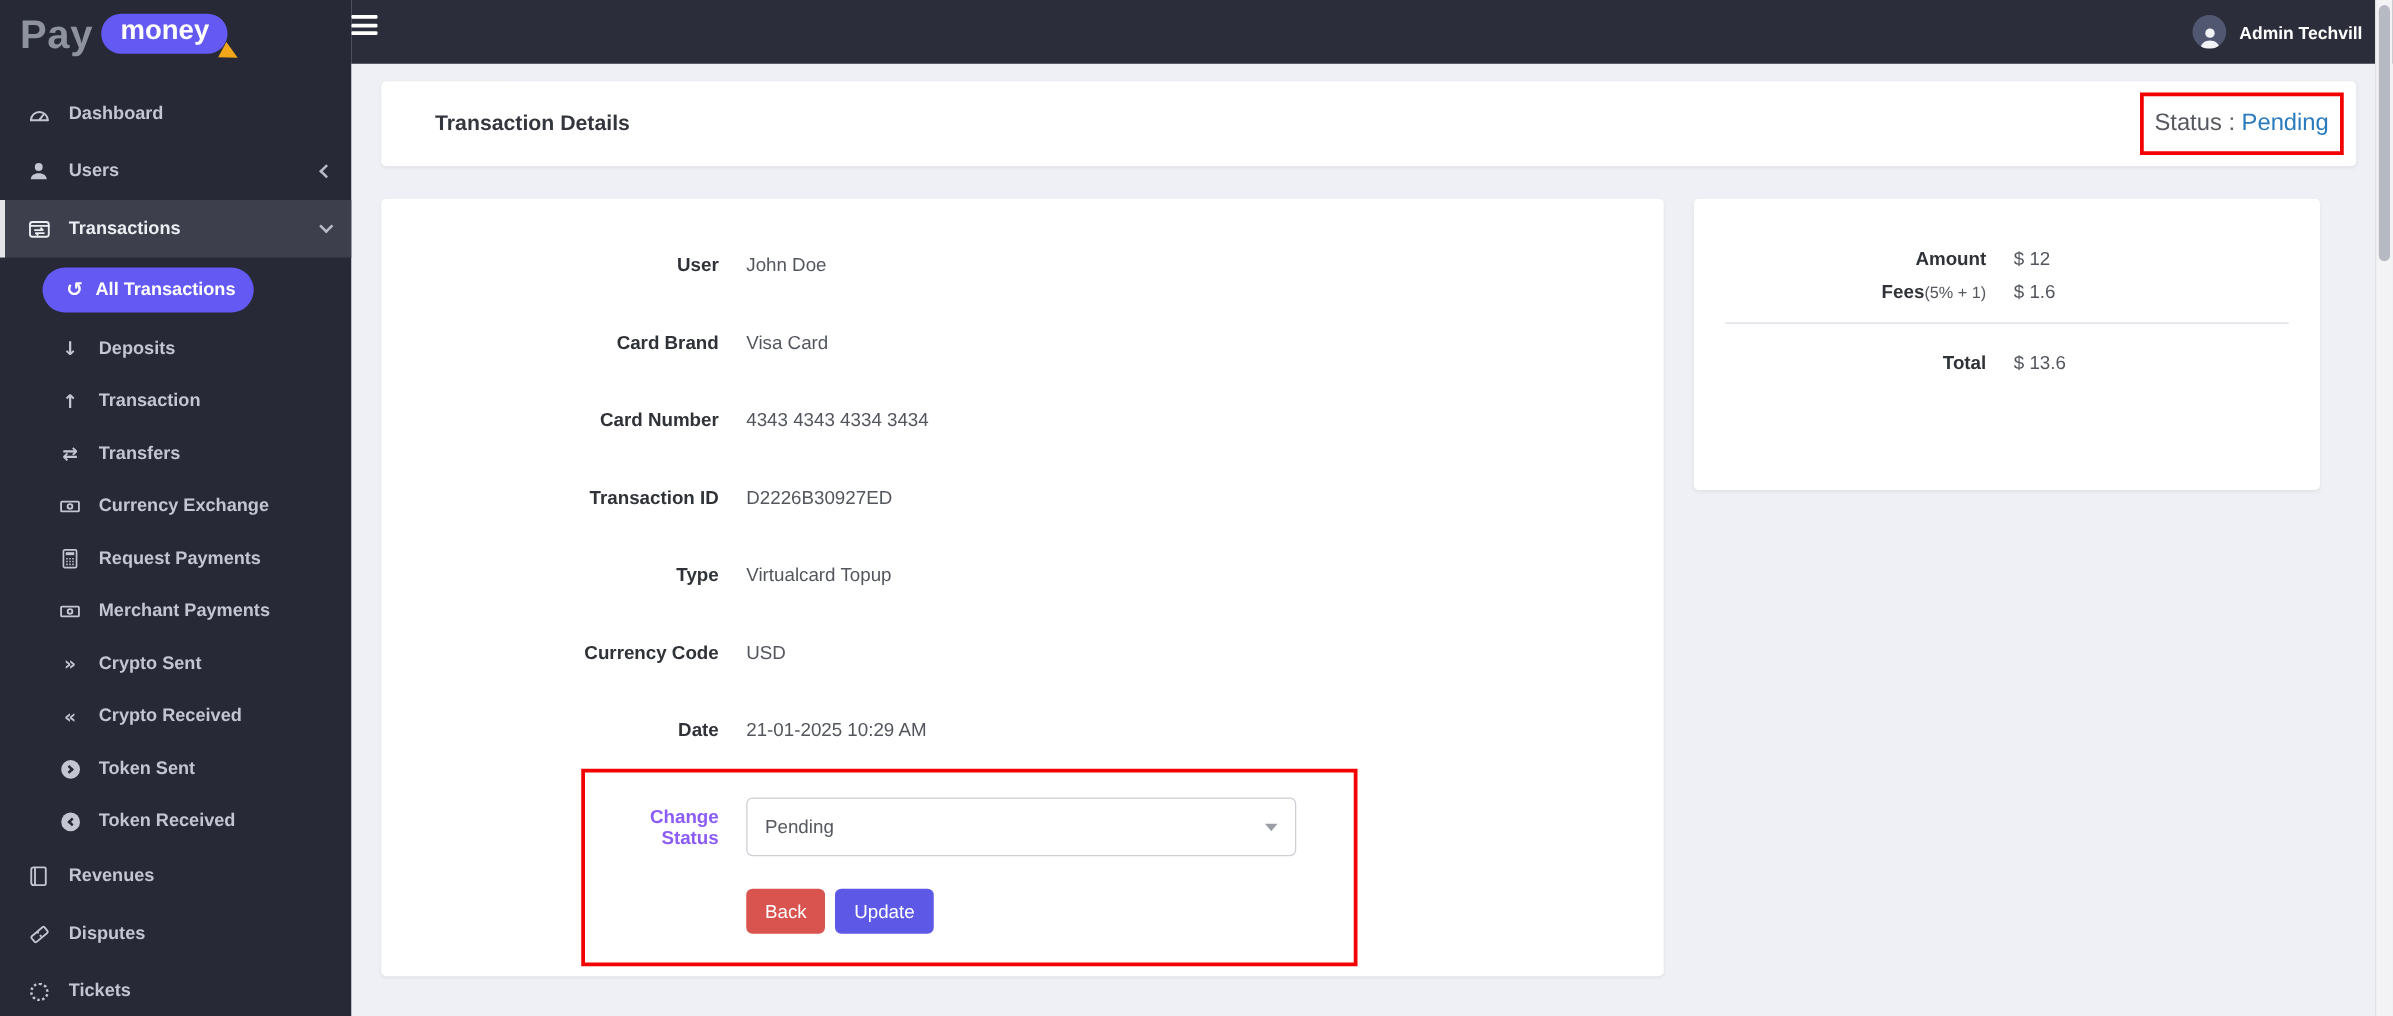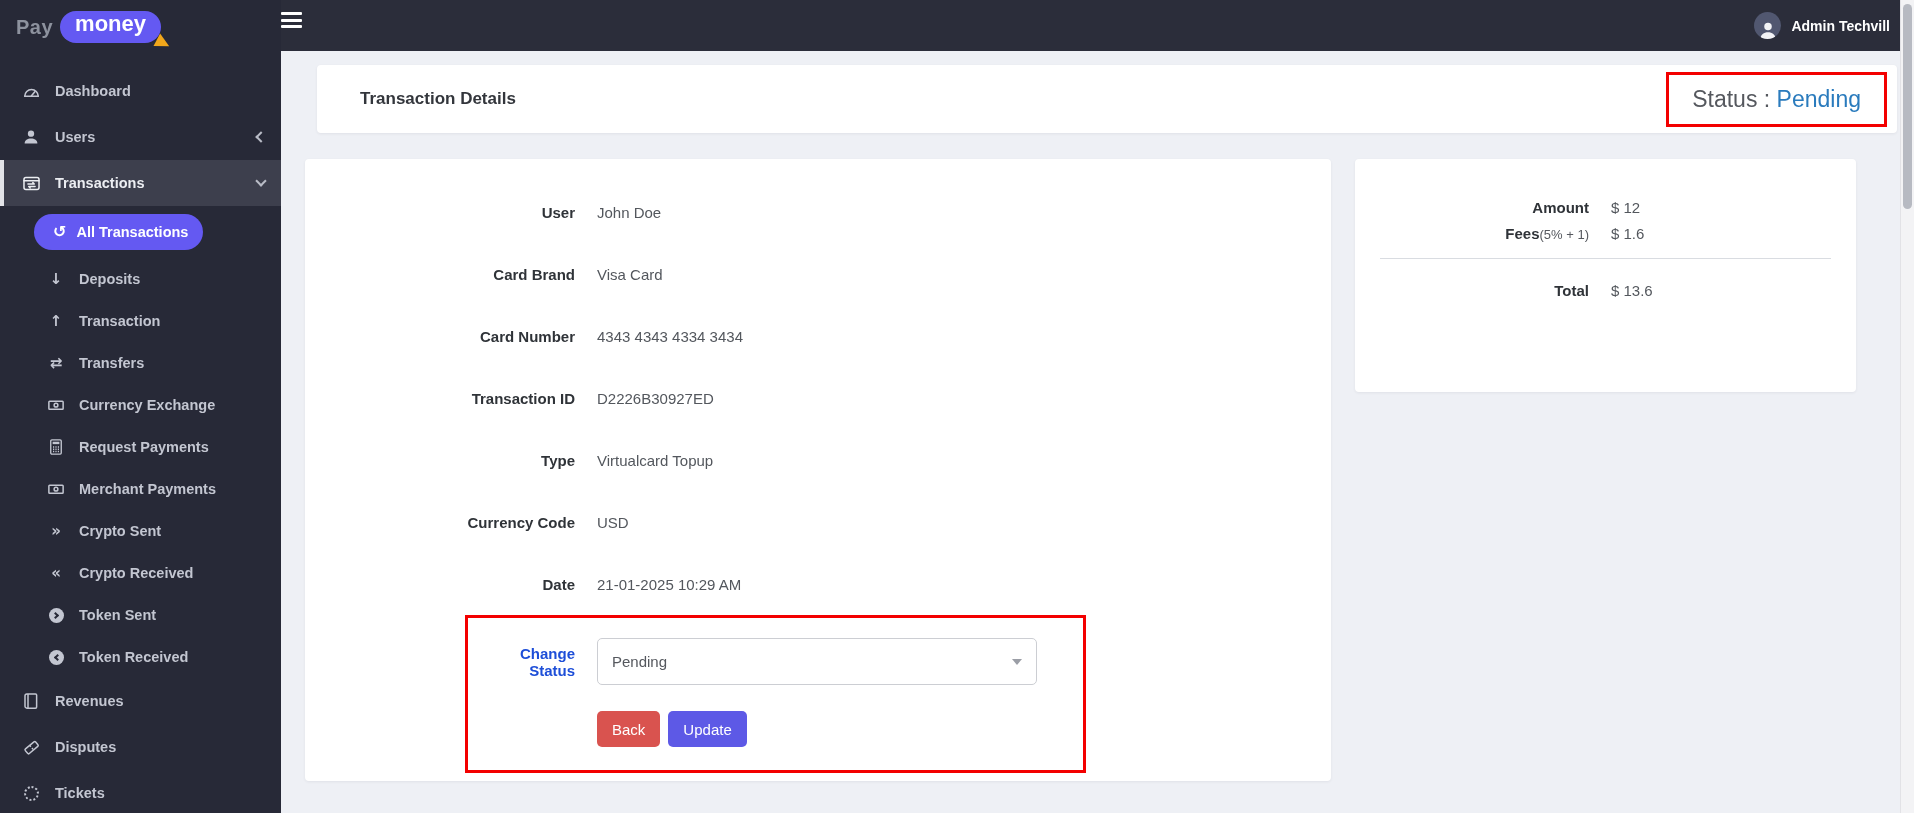--- a/index.html
+++ b/index.html
@@ -2,21 +2,21 @@
 <html><head>
 <meta charset="utf-8">
 <style>
   * { margin:0; padding:0; box-sizing:border-box; }
   html,body { width:1914px; height:813px; overflow:hidden; }
   body { font-family:"Liberation Sans", sans-serif; background:#eef0f5; position:relative; }
 
   
   .sidebar { position:absolute; left:0; top:0; width:281px; height:813px; background:#272937; z-index:3; }
   .logo { height:54px; display:flex; align-items:center; padding-left:16px; }
-  .logo-pay { font-size:20px; font-weight:700; color:#8d929e; letter-spacing:.5px; }
+  .logo-pay { font-size:32px; font-weight:700; color:#8d929e; letter-spacing:.5px; }
   .logo-pill { margin-left:7px; background:#6459f2; border-radius:18px; padding:0 15px 6px; color:#fff; font-size:22px; font-weight:700; position:relative; }
   .logo-cursor { position:absolute; right:-9px; bottom:-7px; width:0; height:0;
     border-top:7px solid transparent; border-bottom:7px solid transparent; border-left:14px solid #f2a71b; transform:rotate(28deg); }
   .nav { padding-top:14px; }
   .nav-item { height:46px; display:flex; align-items:center; padding:0 16px 0 18px; font-weight:700; font-size:14.5px; color:#c3c6d1; cursor:pointer; }
   .nav-item.active-parent { background:#3d3f4d; border-left:4px solid #e3e3e8; padding-left:14px; }
   .nav-sub { height:42px; padding-left:46px; }
   .icon-cell { width:26px; display:flex; justify-content:center; align-items:center; margin-right:11px; flex:none; }
   .nav-sub .icon-cell { width:20px; margin-right:13px; }
   .uni-icon { font-family:"DejaVu Sans", sans-serif; font-size:15px; font-weight:700; color:#c3c6d1; line-height:1; }
@@ -36,33 +36,33 @@
   .topbar { position:absolute; left:281px; top:0; right:0; height:51px; background:#2b2d3a; z-index:2; }
   .hamburger { position:absolute; left:0px; top:12px; width:21px; cursor:pointer; }
   .hamburger span { display:block; height:3px; background:#fff; margin-bottom:3.5px; border-radius:1px; }
   .admin { position:absolute; right:24px; top:0; height:51px; display:flex; align-items:center; gap:10px; cursor:pointer; }
   .avatar { width:27px; height:27px; border-radius:50%; background:#515770; display:flex; align-items:flex-end; justify-content:center; overflow:hidden; }
   .admin-name { color:#fff; font-weight:700; font-size:14px; }
 
   
   .content { position:absolute; left:281px; top:51px; right:0; bottom:0; background:#eef0f5; }
   .card { background:#fff; border-radius:4px; box-shadow:0 1px 3px rgba(40,45,60,.07); }
-  .header-card { position:absolute; left:36px; top:14px; width:1580px; height:68px; display:flex; align-items:center; padding:0 10px 0 43px; }
+  .header-card { position:absolute; left:24px; top:14px; width:1580px; height:68px; display:flex; align-items:center; padding:0 10px 0 43px; }
   .page-title { font-size:17px; font-weight:700; color:#33363c; }
-  .status-box { margin-left:auto; border:3px solid #f30000; padding:11px 23px; font-size:23px; color:#55585e; }
+  .status-box { margin-left:auto; border:3px solid #f30000; padding:11px 9px; font-size:19px; color:#55585e; }
   .status-val { color:#2a7bbd; }
 
   .left-card { position:absolute; left:24px; top:108px; width:1026px; height:622px; padding-top:22px; }
   .detail-row { height:62px; display:flex; align-items:center; font-size:15px; }
   .detail-label { width:270px; text-align:right; font-weight:700; color:#2f3338; flex:none;padding-left:11px; }
   .detail-value { margin-left:22px; color:#53575d; }
 
   .cs-box { margin-left:160px; width:621px; height:158px; border:3px solid #f30000; padding-top:20px; }
   .cs-row { display:flex; align-items:center; }
-  .cs-label { width:107px; text-align:right; font-weight:700; font-size:15px; color:#1d4ed8; flex:none;padding-left:48px; }
+  .cs-label { width:107px; text-align:right; font-weight:700; font-size:15px; color:#8b5cf6; flex:none;padding-left:48px; }
   .select-wrap { margin-left:22px; position:relative; width:440px; }
   .select-wrap select { width:440px; height:47px; border:1px solid #ccced3; border-radius:5px; padding:0 14px; font-size:15px;
     color:#55585e; appearance:none; -webkit-appearance:none; background:#fff; font-family:"Liberation Sans", sans-serif; }
   .caret { position:absolute; right:15px; top:21px; width:0; height:0; pointer-events:none;
     border-left:5px solid transparent; border-right:5px solid transparent; border-top:6px solid #9b9ea6; }
   .cs-buttons { margin-left:129px; margin-top:26px; display:flex; gap:8px; }
   .btn { height:36px; border:none; border-radius:5px; color:#fff; font-size:15px; padding:0 15px; cursor:pointer; font-family:"Liberation Sans", sans-serif; }
   .btn-back { background:#d9534f; }
   .btn-update { background:#5d59e6; }
 

